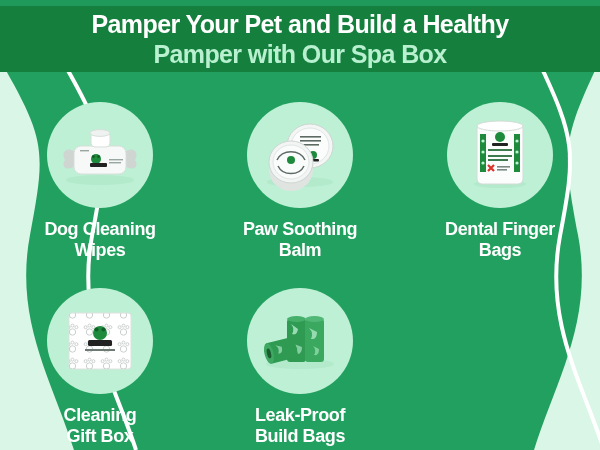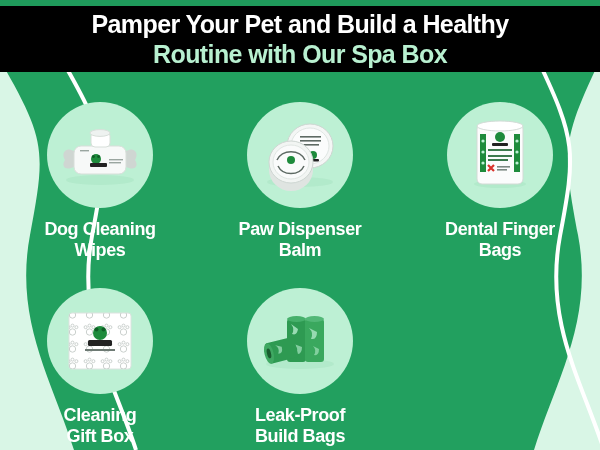--- a/index.html
+++ b/index.html
@@ -11,21 +11,21 @@
   }
   #stage{position:absolute;inset:0;width:600px;height:450px;overflow:hidden;background:#22a05f;}
 
   
   .deco{position:absolute;top:0;left:0;width:600px;height:450px;pointer-events:none;}
 
   
   .topstrip{position:absolute;top:0;left:0;width:600px;height:6px;background:#1f9a5b;z-index:5;}
   .header{
     position:absolute;top:6px;left:0;width:600px;height:66px;
-    background:#000000;z-index:6;
+    background:#15803d;z-index:6;
     display:flex;flex-direction:column;align-items:center;justify-content:center;
   }
   .title-line{
     font-weight:bold;font-size:25px;line-height:30px;
     letter-spacing:-0.6px;white-space:nowrap;
     font-family:"Liberation Sans",sans-serif;
   }
   .title-1{color:#ffffff;}
   .title-2{color:#b8f0d0;}
 
@@ -62,21 +62,21 @@
     <path d="M0,60 C46,140 46,150 30,235 C14,320 52,380 74,450 L0,450 Z" fill="#d9f6e6"></path>
     <path d="M62,60 C108,140 108,152 92,236 C76,322 114,382 136,450" fill="none" stroke="#ffffff" stroke-width="4"></path>
     <path d="M600,60 L600,450 L534,450 C556,380 594,320 578,235 C562,150 562,140 600,60 Z" fill="#d9f6e6"></path>
     <path d="M538,60 C576,140 576,152 560,236 C544,322 582,382 604,450" fill="none" stroke="#ffffff" stroke-width="4"></path>
   </svg>
 
   <div class="topstrip"></div>
 
   <div class="header">
     <div class="title-line title-1">Pamper Your Pet and Build a Healthy</div>
-    <div class="title-line title-2">Routine  with Our Spa Box</div>
+    <div class="title-line title-2">Pamper  with Our Spa Box</div>
   </div>
 
   <div class="grid">
 
     <div class="cell">
       <div class="circle">
         <svg class="art" viewBox="0 0 106 106">
           <ellipse cx="53" cy="78" rx="34" ry="5" fill="#a8e3c2" opacity=".5"></ellipse>
           <path d="M18,58 C14,52 18,46 24,48 L30,50 L30,64 L24,66 C18,68 14,64 18,58 Z" fill="#cfd6d2"></path>
           <path d="M88,58 C92,52 88,46 82,48 L76,50 L76,64 L82,66 C88,68 92,64 88,58 Z" fill="#cfd6d2"></path>
@@ -108,21 +108,21 @@
           <circle cx="66" cy="53" r="4" fill="#1e8b3c"></circle>
           <rect x="60" y="57" width="12" height="2.6" rx="1" fill="#222"></rect>
           <path d="M22,60 a22,21 0 0 1 44,0 l0,8 a22,21 0 0 1 -44,0 Z" fill="#dfe4e1"></path>
           <ellipse cx="44" cy="60" rx="22" ry="21" fill="#f2f5f3" stroke="#cdd5d1" stroke-width="1"></ellipse>
           <ellipse cx="44" cy="60" rx="18" ry="17" fill="#fafbfb" stroke="#dfe5e2" stroke-width="1"></ellipse>
           <path d="M30,58 a15,13 0 0 1 28,0" fill="none" stroke="#5e6a64" stroke-width="1.5"></path>
           <path d="M31,64 a14,12 0 0 0 26,0" fill="none" stroke="#5e6a64" stroke-width="1.5"></path>
           <circle cx="44" cy="58" r="4" fill="#1e8b3c"></circle>
         </svg>
       </div>
-      <div class="caption">Paw Dispenser
+      <div class="caption">Paw Soothing
 Balm</div>
     </div>
 
     <div class="cell">
       <div class="circle">
         <svg class="art" viewBox="0 0 106 106">
           <ellipse cx="53" cy="82" rx="26" ry="4" fill="#a8e3c2" opacity=".5"></ellipse>
           <rect x="30" y="22" width="46" height="60" rx="5" fill="#fbfcfc" stroke="#d3dad6" stroke-width="1"></rect>
           <ellipse cx="53" cy="24" rx="23" ry="5" fill="#ffffff" stroke="#d3dad6" stroke-width="1"></ellipse>
           <rect x="33" y="32" width="6" height="38" fill="#1e8b3c"></rect>

